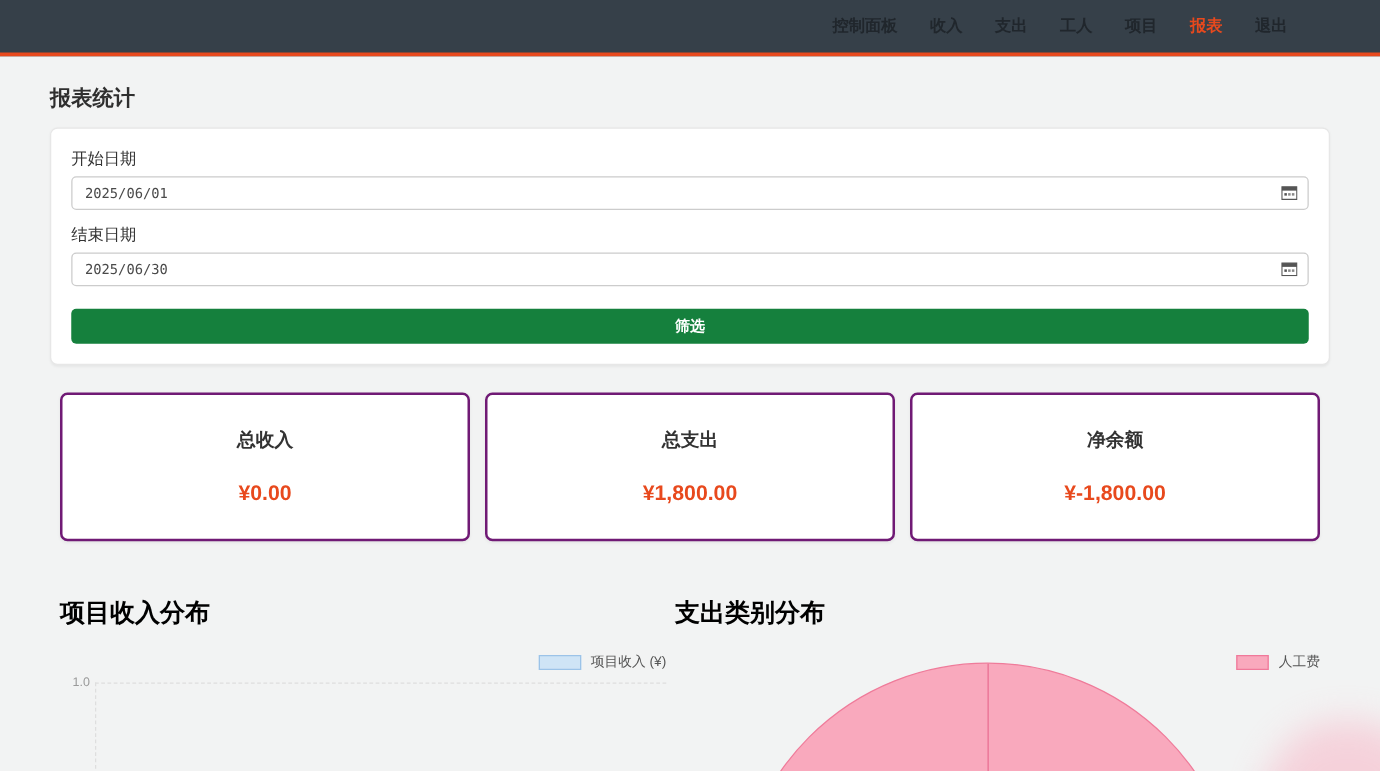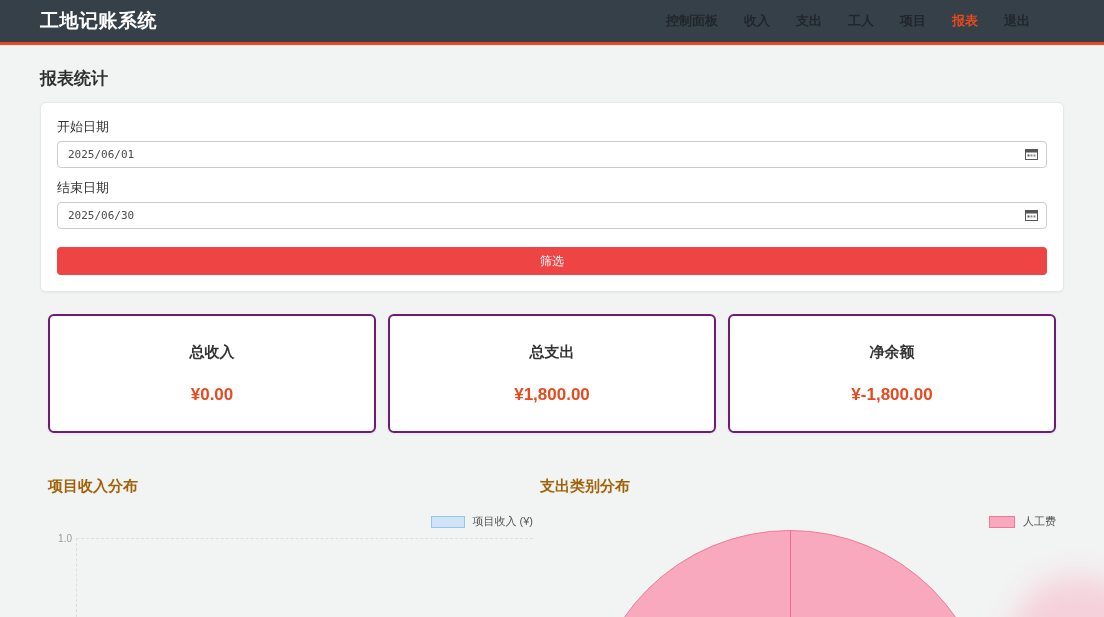--- a/index.html
+++ b/index.html
@@ -78,26 +78,26 @@
     right: 9px;
     top: 7px;
     width: 13px;
     height: 12px;
     cursor: pointer;
   }
   .filter-btn {
     width: 100%;
     height: 28px;
     margin-top: 7px;
-    background: #ef4444;
+    background: #15803d;
     border: none;
     border-radius: 4px;
     color: #ffffff;
     font-size: 12px;
-    font-weight: normal;
+    font-weight: bold;
     cursor: pointer;
   }
   
   .stats-row {
     margin: 22px 48px 0;
     display: flex;
     gap: 12px;
   }
   .stat-card {
     flex: 1;
@@ -112,21 +112,21 @@
   .stat-value { margin-top: 23px; font-size: 17px; font-weight: bold; color: #e8491d; }
   
   .charts-row {
     margin: 44px 48px 0;
     display: flex;
     gap: 7px;
   }
   .chart-col { position: relative; }
   .chart-col.left  { width: 485px; }
   .chart-col.right { flex: 1; }
-  .chart-title { font-size: 15px; font-weight: bold; color: #a16207; }
+  .chart-title { font-size: 20px; font-weight: bold; color: #000000; }
   .legend {
     margin-top: 18px;
     display: flex;
     justify-content: flex-end;
     align-items: center;
     gap: 8px;
     font-size: 11px;
     color: #555555;
     cursor: pointer;
   }
@@ -195,21 +195,20 @@
     border-radius: 45%;
     filter: blur(14px);
     opacity: 0.45;
     pointer-events: none;
   }
 </style>
 </head>
 <body>
 
 <div class="navbar">
-  <div class="brand">工地记账系统</div>
   <div class="nav-links">
     <a class="nav-link">控制面板</a>
     <a class="nav-link">收入</a>
     <a class="nav-link">支出</a>
     <a class="nav-link">工人</a>
     <a class="nav-link">项目</a>
     <a class="nav-link active">报表</a>
     <a class="nav-link">退出</a>
   </div>
 </div>

